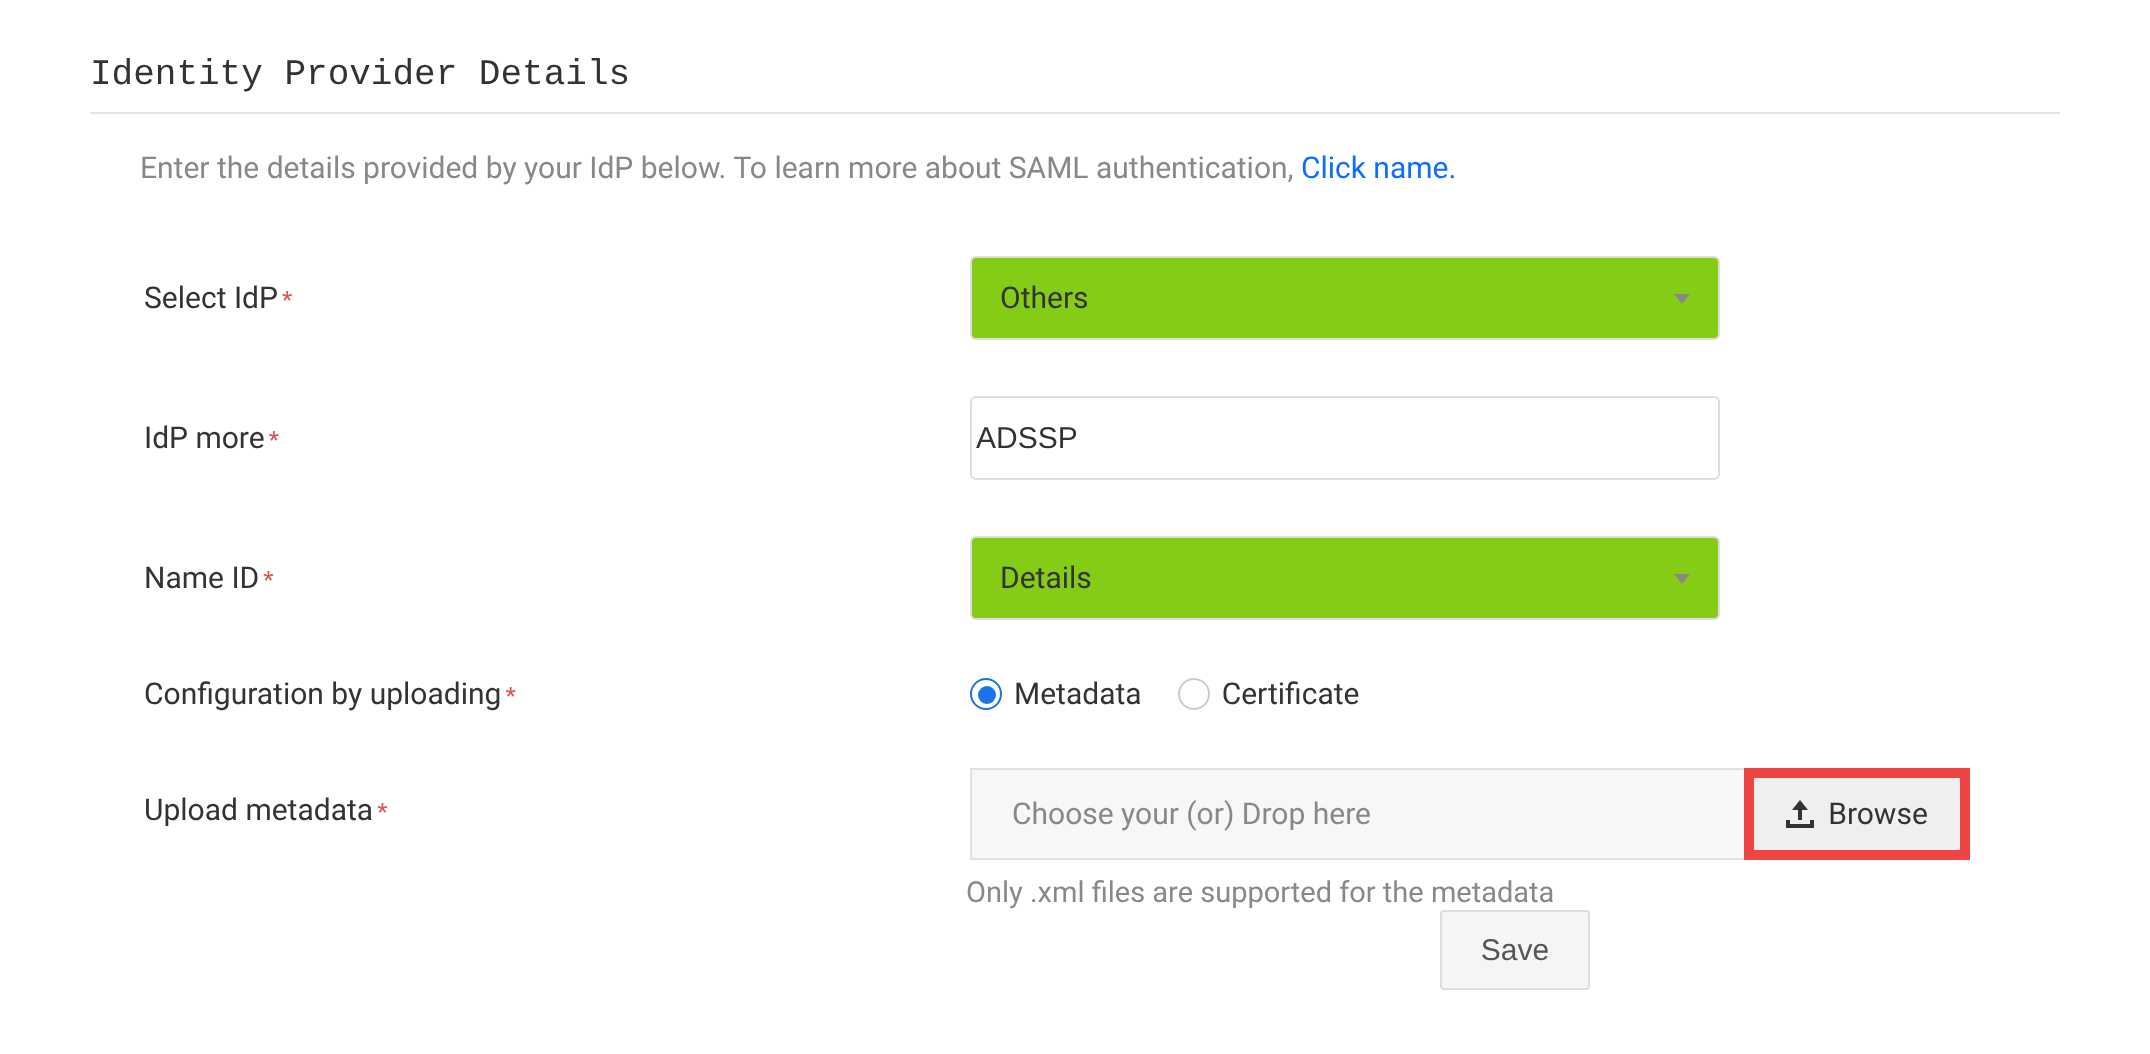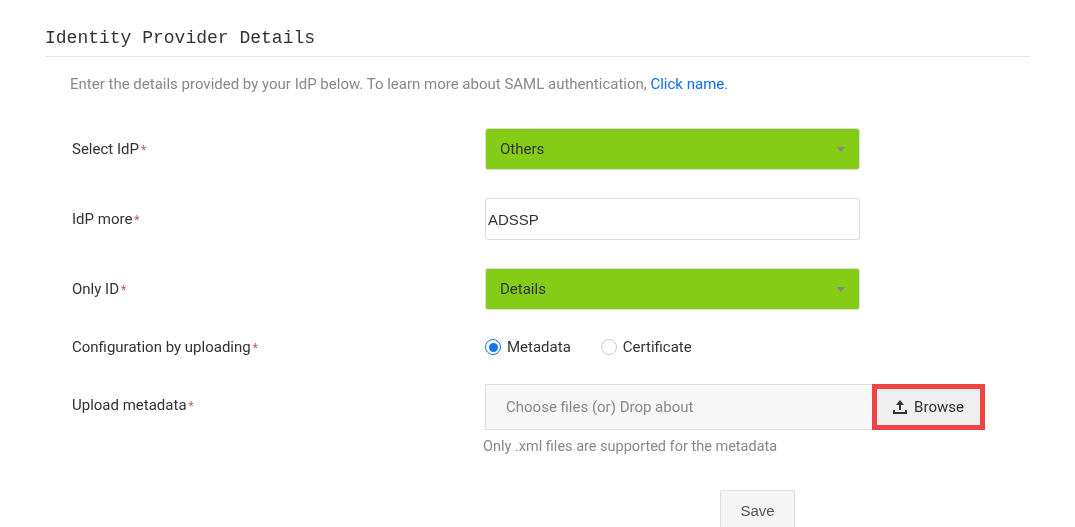--- a/index.html
+++ b/index.html
@@ -88,21 +88,21 @@
       border-radius: 3px;
       padding: 0 2px;
       font-size: 15px;
       color: #333;
       background: #fff;
       outline: none;
     }
     .radio-group {
       display: flex;
       align-items: center;
-      gap: 30px;
+      gap: 18px;
     }
     .radio-option {
       display: flex;
       align-items: center;
       gap: 6px;
       font-size: 15px;
       cursor: pointer;
     }
     .radio-circle {
       width: 16px;
@@ -197,21 +197,20 @@
       background: #333;
       bottom: 0;
     }
     .upload-icon-base::before { left: 0; }
     .upload-icon-base::after { right: 0; }
     .hint-row {
       margin-left: 438px;
       font-size: 14.5px;
       color: #888;
       margin-top: 3px;
-      margin-bottom: 35px;
     }
     .save-row {
       display: flex;
       justify-content: flex-end;
       padding-right: 280px;
     }
     .save-btn {
       width: 75px;
       height: 40px;
       border: 1px solid #ddd;
@@ -247,21 +246,21 @@
   <div class="form-label">
     <span>IdP more</span><span class="required">*</span>
   </div>
   <div class="form-control-wrap">
     <input type="text" class="text-input" value="ADSSP" style="">
   </div>
 </div>
 
 <div class="form-row">
   <div class="form-label">
-    <span>Only ID</span><span class="required">*</span>
+    <span>Name ID</span><span class="required">*</span>
   </div>
   <div class="form-control-wrap">
     <div class="select-box">
       <span>Details</span>
       <span class="caret"></span>
     </div>
   </div>
 </div>
 
 <div class="form-row">
@@ -278,21 +277,21 @@
       <span>Certificate</span>
     </label>
   </div>
 </div>
 
 <div class="form-row upload-row">
   <div class="form-label" style="padding-top:12px;">
     <span>Upload metadata</span><span class="required">*</span>
   </div>
   <div class="upload-wrap">
-    <div class="upload-drop">Choose files (or) Drop about</div>
+    <div class="upload-drop">Choose your (or) Drop here</div>
     <div class="upload-browse">
       <span class="upload-icon">
           <span class="upload-icon-base"></span>
         </span>
       <span>Browse</span>
     </div>
   </div>
 </div>
 
 <div class="hint-row">Only .xml files are supported for the metadata</div>

